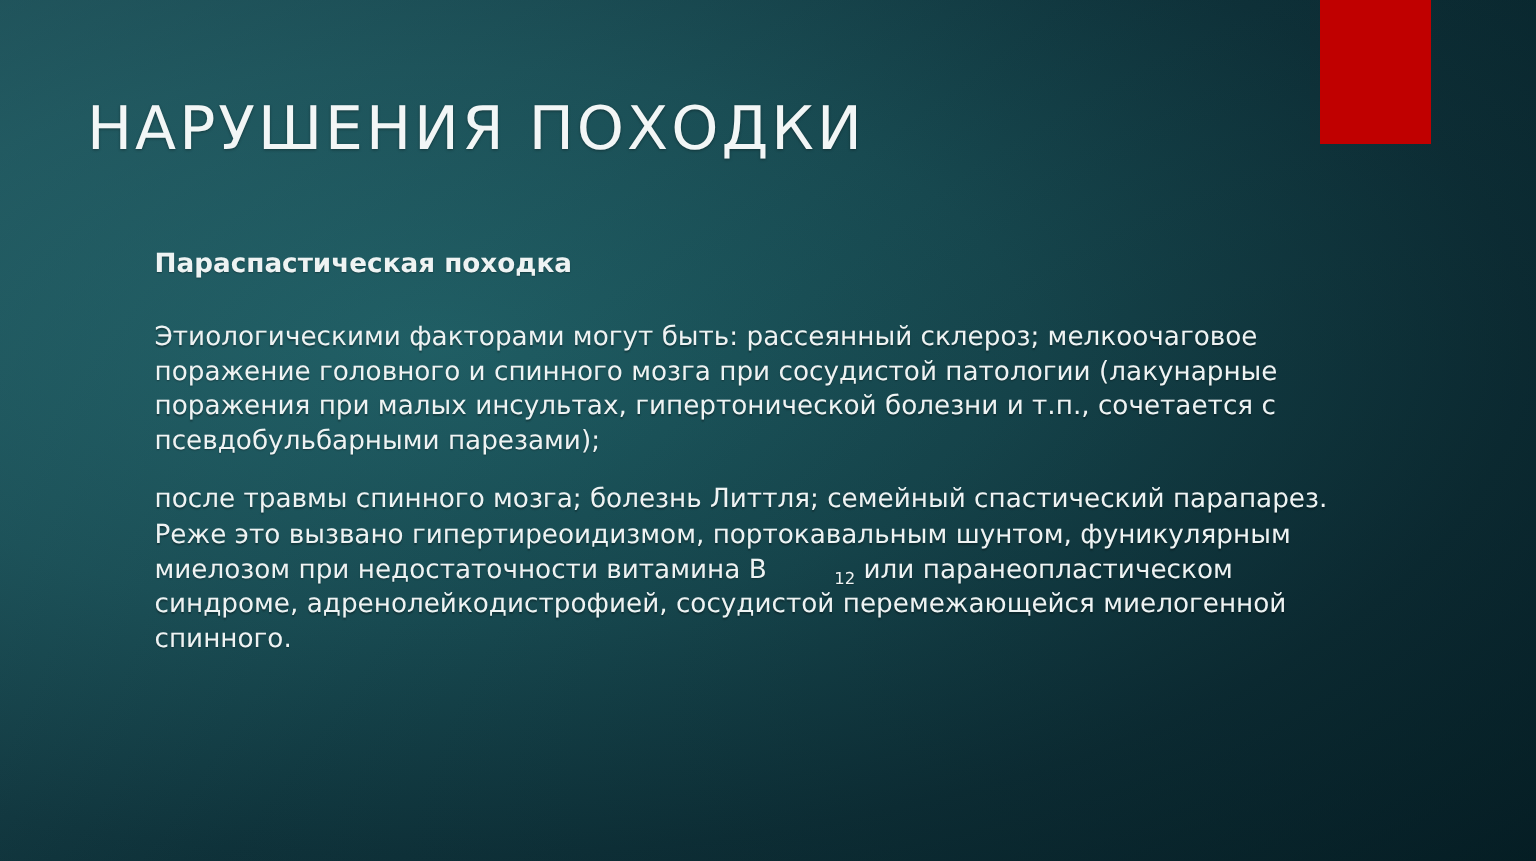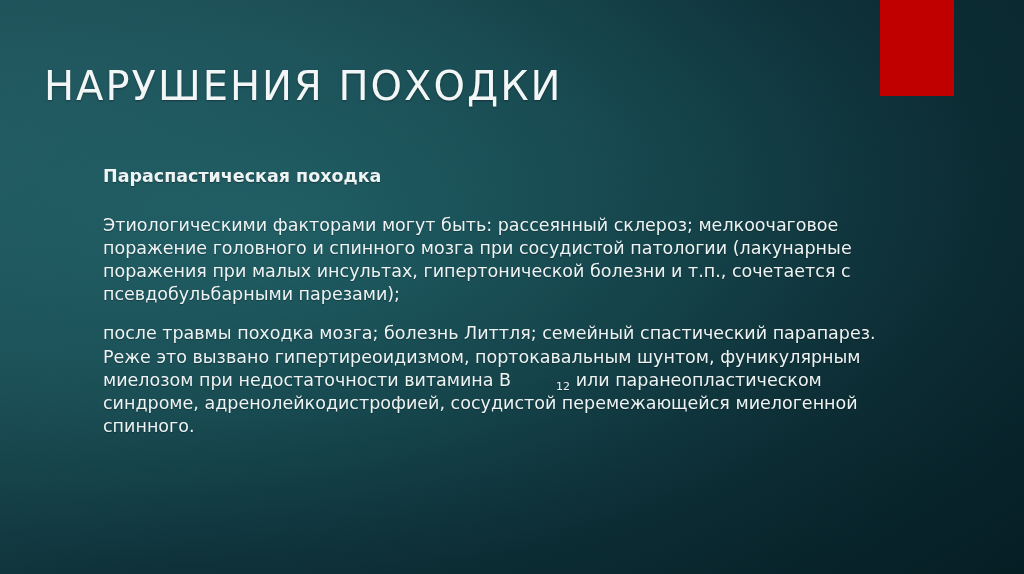--- a/index.html
+++ b/index.html
@@ -29,21 +29,21 @@
     position: absolute;
     top: 0;
     right: 70px;
     width: 74px;
     height: 96px;
     background: #c00000;
   }
   .slide-title {
     position: absolute;
     top: 36px;
-    left: 44px;
+    left: 58px;
     font-size: 40px;
     letter-spacing: 2px;
     color: #f2f6f6;
     font-weight: 400;
     font-family: "DejaVu Sans", sans-serif;
     text-shadow: 0 1px 2px rgba(0,0,0,0.35);
   }
   .content {
     position: absolute;
     top: 165px;
@@ -80,15 +80,15 @@
 <div class="slide">
   <div class="slide-bg-sheen"></div>
 
   <div class="accent-bar"></div>
 
   <h1 class="slide-title">НАРУШЕНИЯ ПОХОДКИ</h1>
 
   <div class="content">
     <p class="para lead">Параспастическая походка</p>
     <p class="para tight">Этиологическими факторами могут быть: рассеянный склероз; мелкоочаговое поражение головного и спинного мозга при сосудистой патологии (лакунарные поражения при малых инсультах, гипертонической болезни и т.п., сочетается с псевдобульбарными парезами);</p>
-    <p class="para"><span>после травмы походка мозга; болезнь Литтля; семейный спастический парапарез. Реже это вызвано гипертиреоидизмом, портокавальным шунтом, фуникулярным миелозом при недостаточности витамина B</span><sub>12</sub><span> или паранеопластическом синдроме, адренолейкодистрофией, сосудистой перемежающейся миелогенной спинного.</span></p>
+    <p class="para"><span>после травмы спинного мозга; болезнь Литтля; семейный спастический парапарез. Реже это вызвано гипертиреоидизмом, портокавальным шунтом, фуникулярным миелозом при недостаточности витамина B</span><sub>12</sub><span> или паранеопластическом синдроме, адренолейкодистрофией, сосудистой перемежающейся миелогенной спинного.</span></p>
   </div>
 </div>
 
 </body></html>

